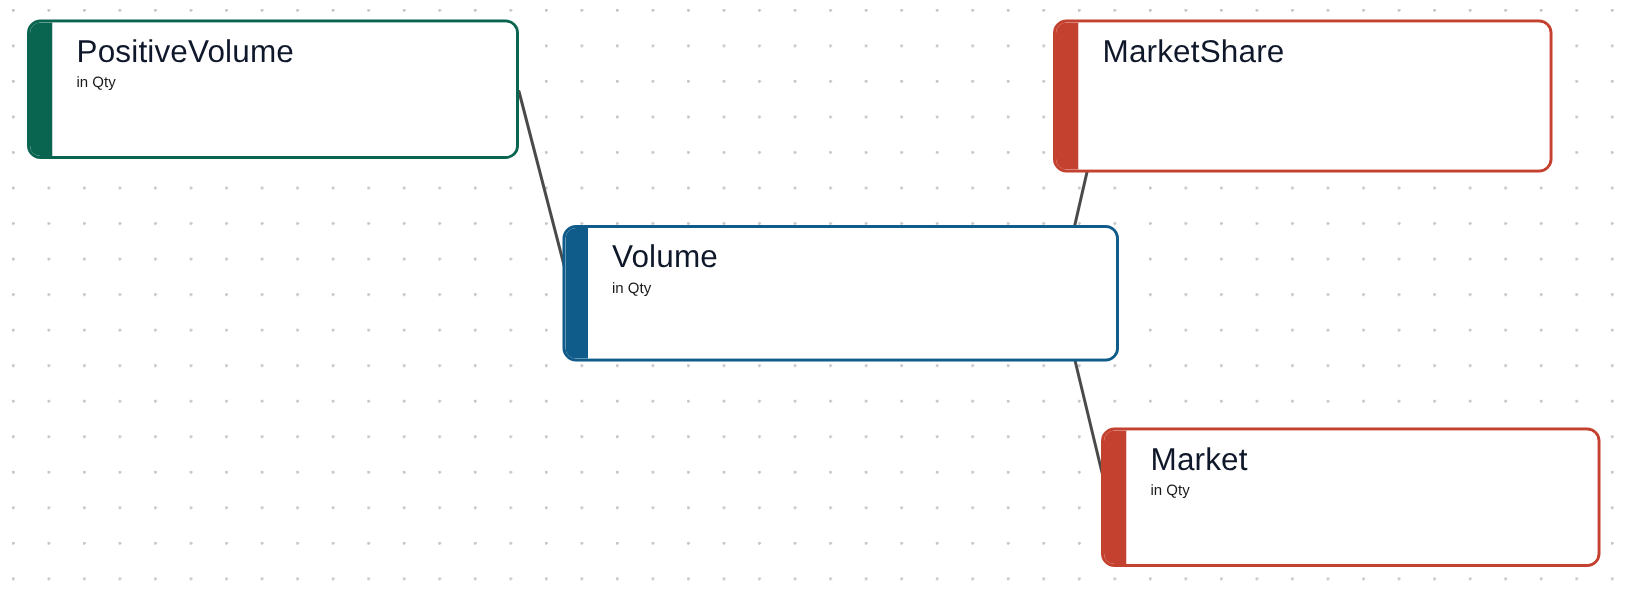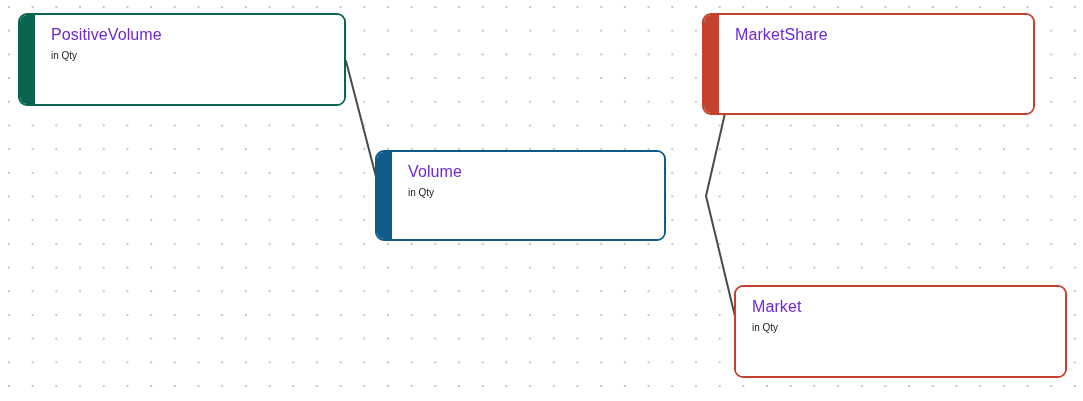--- a/index.html
+++ b/index.html
@@ -43,23 +43,23 @@
     width: 15px;
     align-self: stretch;
   }
   .node .body {
     flex: 1 1 auto;
     position: relative;
     padding: 9px 0 0 16px;
     background: #ffffff;
   }
   .node .title {
-    font-size: 16px;
+    font-size: 21px;
     line-height: 22px;
-    color: #6d28d9;
+    color: #0f172a;
     letter-spacing: 0.1px;
     white-space: nowrap;
   }
   .node .subtitle {
     font-size: 10px;
     line-height: 19px;
     color: #1a1a1a;
     white-space: nowrap;
   }
   
@@ -70,23 +70,23 @@
   .node.blue {
     border: 2px solid #0f5c8a;
   }
   .node.blue .bar { background: #0f5c8a; }
   .node.red {
     border: 2px solid #c4412f;
   }
   .node.red .bar { background: #c4412f; }
 
   #n-positive-volume { left: 18px;  top: 13px;  width: 328px; height: 93px; }
-  #n-volume         { left: 375px; top: 150px; width: 291px; height: 91px; }
+  #n-volume         { left: 375px; top: 150px; width: 371px; height: 91px; }
   #n-market-share   { left: 702px; top: 13px;  width: 333px; height: 102px; }
-  #n-market         { left: 734px; top: 285px; width: 333px; height: 93px; flex-direction: column; }
+  #n-market         { left: 734px; top: 285px; width: 333px; height: 93px; }
 </style>
 </head>
 <body>
 
 <div id="canvas">
 
   <svg id="edges" width="1083" height="401" viewBox="0 0 1083 401" xmlns="http://www.w3.org/2000/svg">
     <line x1="346" y1="61" x2="381" y2="196" stroke="#4a4a4a" stroke-width="2" stroke-linecap="round"></line>
     <line x1="706" y1="196" x2="737" y2="61" stroke="#4a4a4a" stroke-width="2" stroke-linecap="round"></line>
     <line x1="706" y1="196" x2="739" y2="333" stroke="#4a4a4a" stroke-width="2" stroke-linecap="round"></line>

